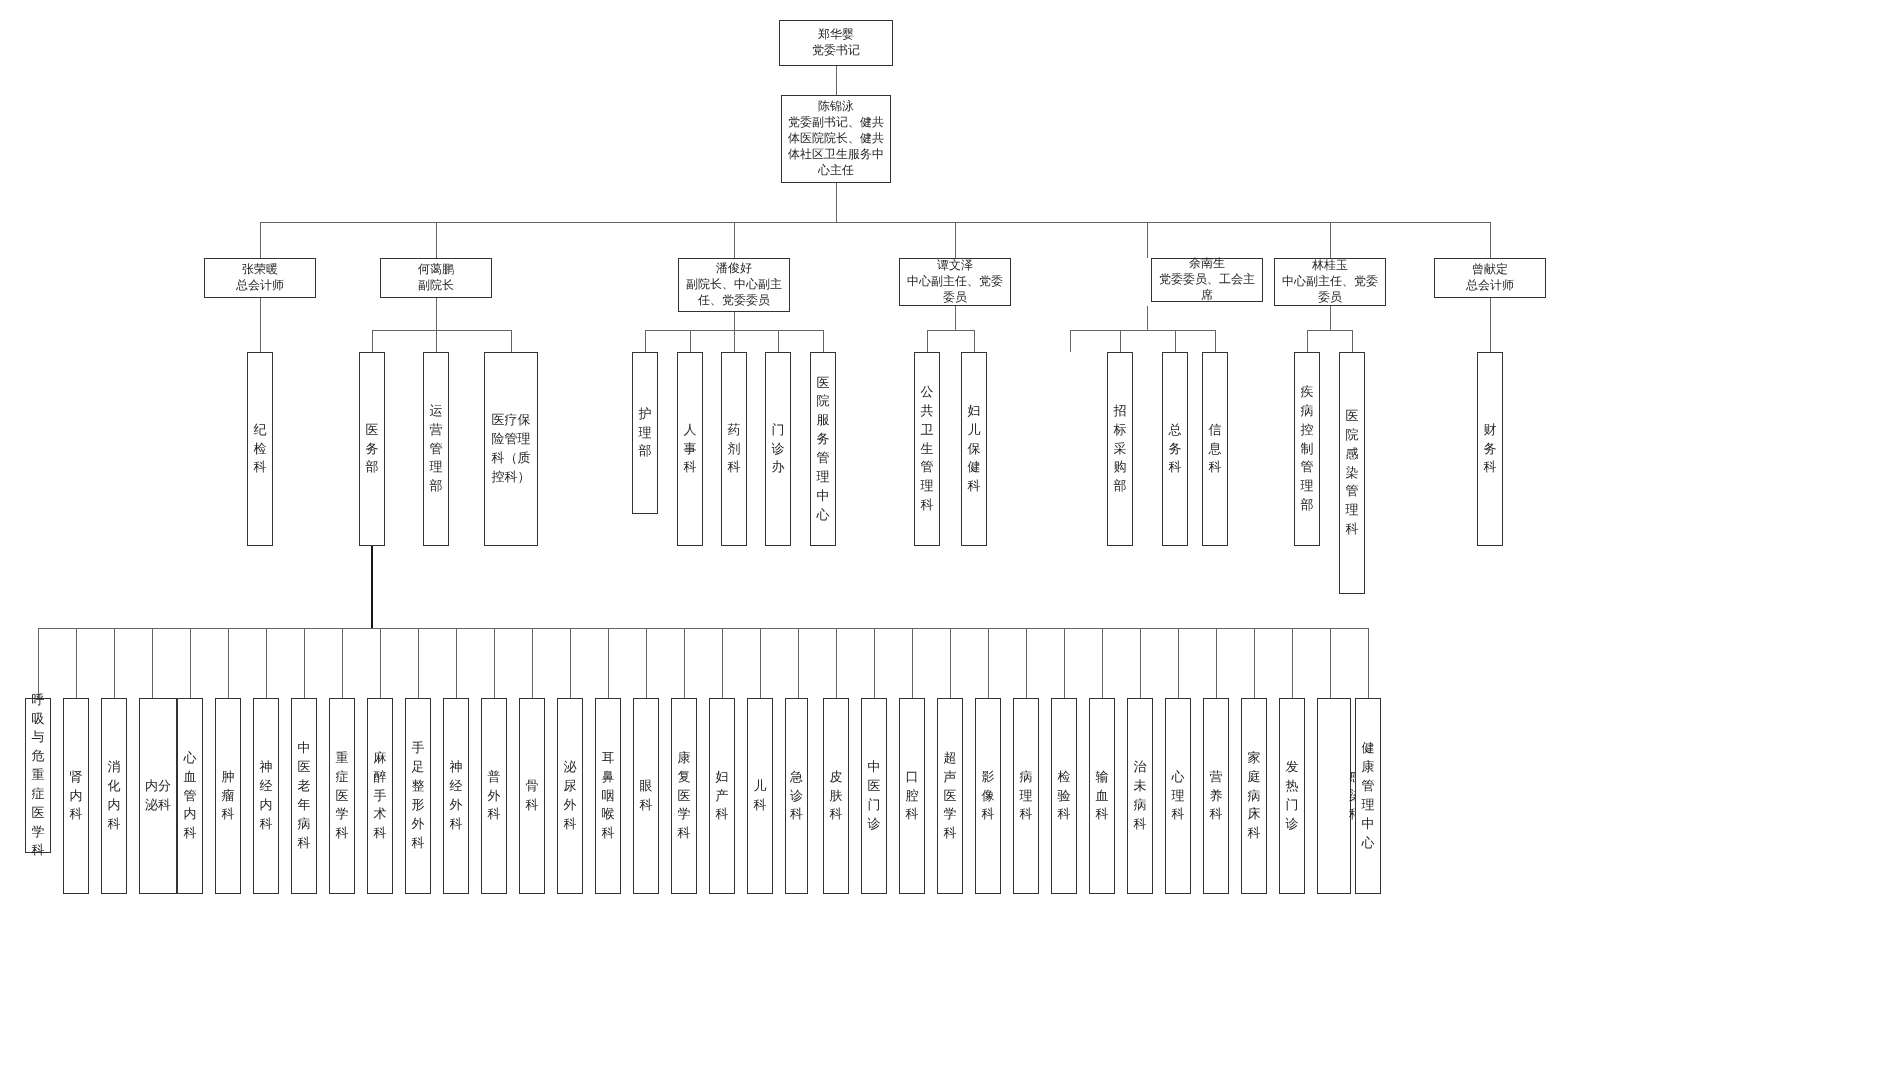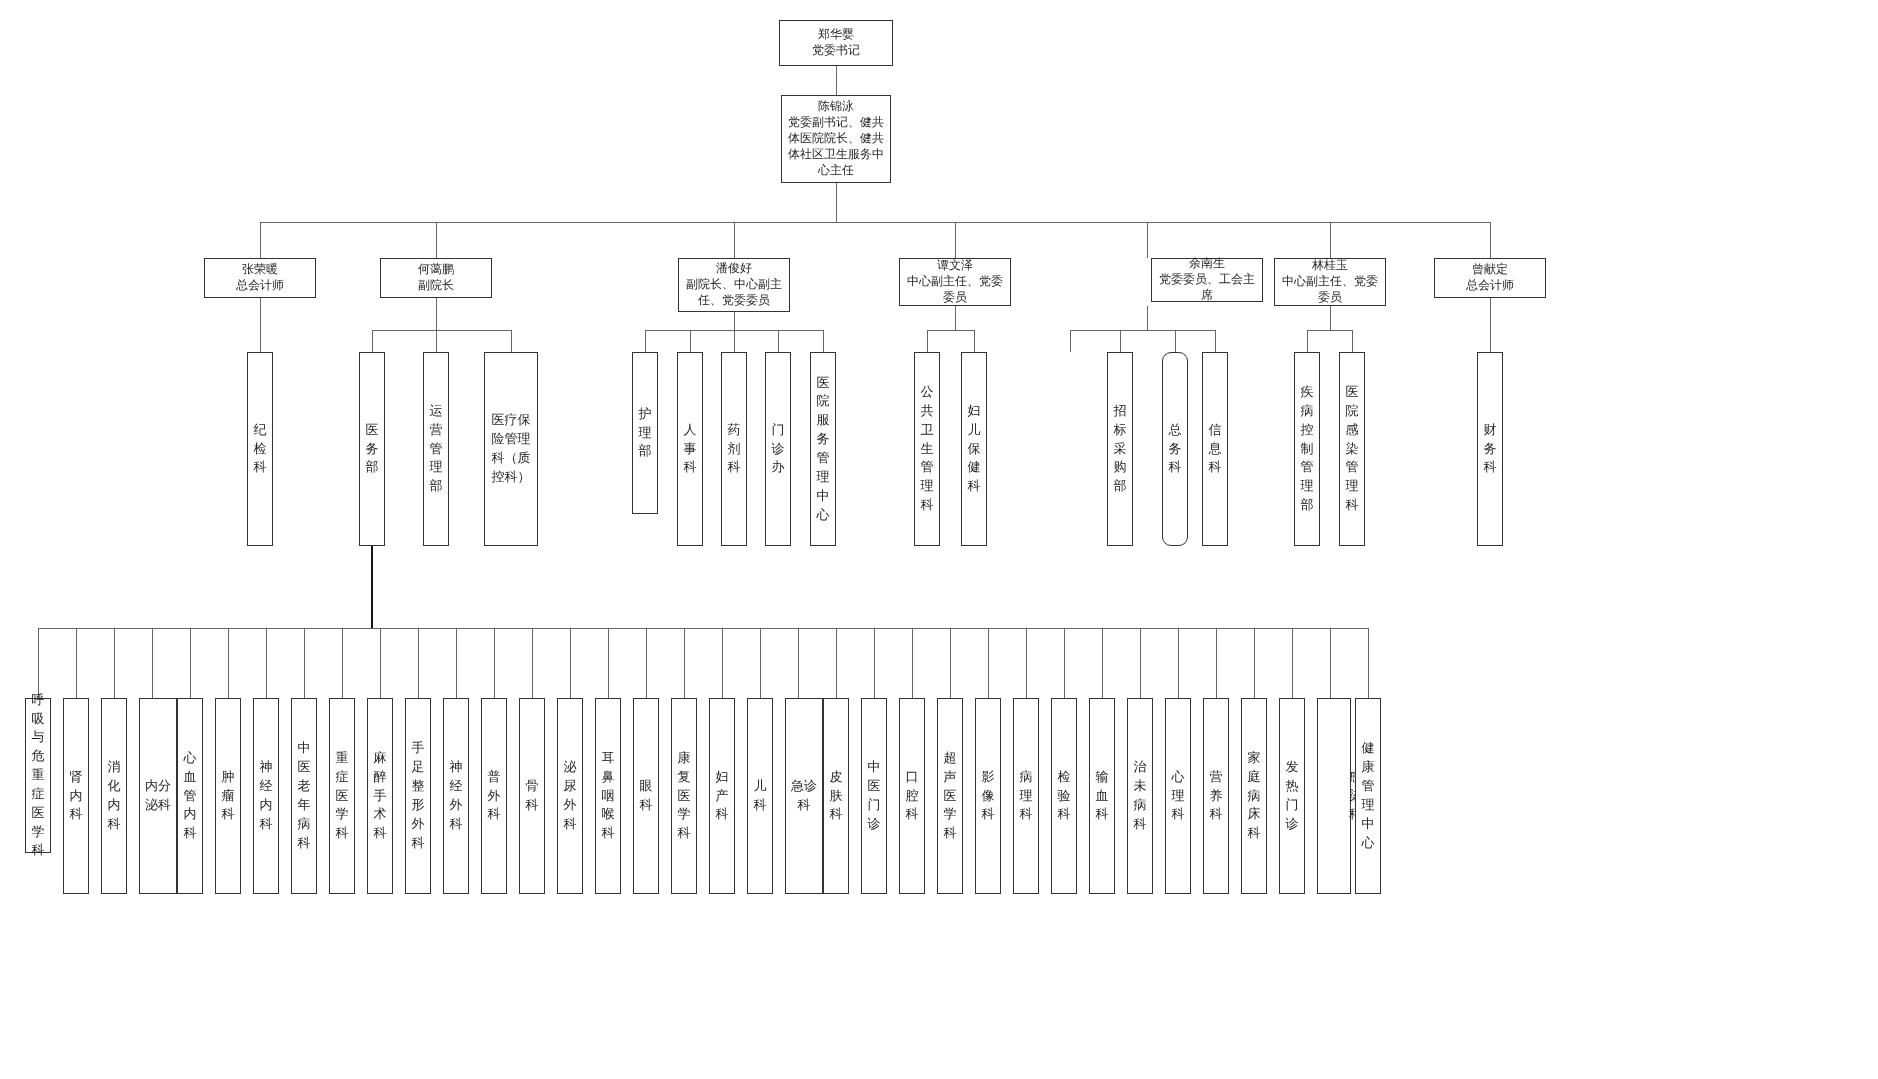--- a/index.html
+++ b/index.html
@@ -145,39 +145,39 @@
     </div>
     <div class="cline" style="left: 1147px; top: 306px; width: 1px; height: 24px;"></div>
     <div class="cline" style="left: 1070px; top: 330px; width: 145px; height: 1px;"></div>
     <div class="cline" style="left: 1070px; top: 330px; width: 1px; height: 22px;"></div>
     <div class="cline" style="left: 1120px; top: 330px; width: 1px; height: 22px;"></div>
     <div class="cline" style="left: 1175px; top: 330px; width: 1px; height: 22px;"></div>
     <div class="cline" style="left: 1215px; top: 330px; width: 1px; height: 22px;"></div>
     <div class="node leaf" style="left: 1107px; top: 352px; width: 26px; height: 194px;">
       <span>招标采购部</span>
     </div>
-    <div class="node leaf" style="left: 1162px; top: 352px; width: 26px; height: 194px; border-radius: 9px;">
+    <div class="node leaf" style="left: 1162px; top: 352px; width: 26px; height: 194px;">
       <span>总务科</span>
     </div>
     <div class="node leaf" style="left: 1202px; top: 352px; width: 26px; height: 194px;">
       <span>信息科</span>
     </div>
     <div class="cline" style="left: 1330px; top: 222px; width: 1px; height: 36px;"></div>
     <div class="node leader" style="left: 1274px; top: 258px; width: 112px; height: 48px;">
       <span>林桂玉</span>
       <span>中心副主任、党委委员</span>
     </div>
     <div class="cline" style="left: 1330px; top: 306px; width: 1px; height: 24px;"></div>
     <div class="cline" style="left: 1307px; top: 330px; width: 45px; height: 1px;"></div>
     <div class="cline" style="left: 1307px; top: 330px; width: 1px; height: 22px;"></div>
     <div class="cline" style="left: 1352px; top: 330px; width: 1px; height: 22px;"></div>
     <div class="node leaf" style="left: 1294px; top: 352px; width: 26px; height: 194px;">
       <span>疾病控制管理部</span>
     </div>
-    <div class="node leaf" style="left: 1339px; top: 352px; width: 26px; height: 194px;">
+    <div class="node leaf" style="left: 1339px; top: 352px; width: 26px; height: 242px;">
       <span>医院感染管理科</span>
     </div>
     <div class="cline" style="left: 1490px; top: 222px; width: 1px; height: 36px;"></div>
     <div class="node leader" style="left: 1434px; top: 258px; width: 112px; height: 40px;">
       <span>曾献定</span>
       <span>总会计师</span>
     </div>
     <div class="cline" style="left: 1490px; top: 298px; width: 1px; height: 54px;"></div>
     <div class="node leaf" style="left: 1477px; top: 352px; width: 26px; height: 194px;">
       <span>财务科</span>
@@ -258,21 +258,21 @@
     </div>
     <div class="cline" style="left: 722px; top: 628px; width: 1px; height: 70px;"></div>
     <div class="node leaf" style="left: 709px; top: 698px; width: 26px; height: 196px;">
       <span>妇产科</span>
     </div>
     <div class="cline" style="left: 760px; top: 628px; width: 1px; height: 70px;"></div>
     <div class="node leaf" style="left: 747px; top: 698px; width: 26px; height: 196px;">
       <span>儿科</span>
     </div>
     <div class="cline" style="left: 798px; top: 628px; width: 1px; height: 70px;"></div>
-    <div class="node leaf" style="left: 785px; top: 698px; width: 38px; height: 196px;">
+    <div class="node leaf" style="left: 785px; top: 698px; width: 23px; height: 196px;">
       <span>急诊科</span>
     </div>
     <div class="cline" style="left: 836px; top: 628px; width: 1px; height: 70px;"></div>
     <div class="node leaf" style="left: 823px; top: 698px; width: 26px; height: 196px;">
       <span>皮肤科</span>
     </div>
     <div class="cline" style="left: 874px; top: 628px; width: 1px; height: 70px;"></div>
     <div class="node leaf" style="left: 861px; top: 698px; width: 26px; height: 196px;">
       <span>中医门诊</span>
     </div>

